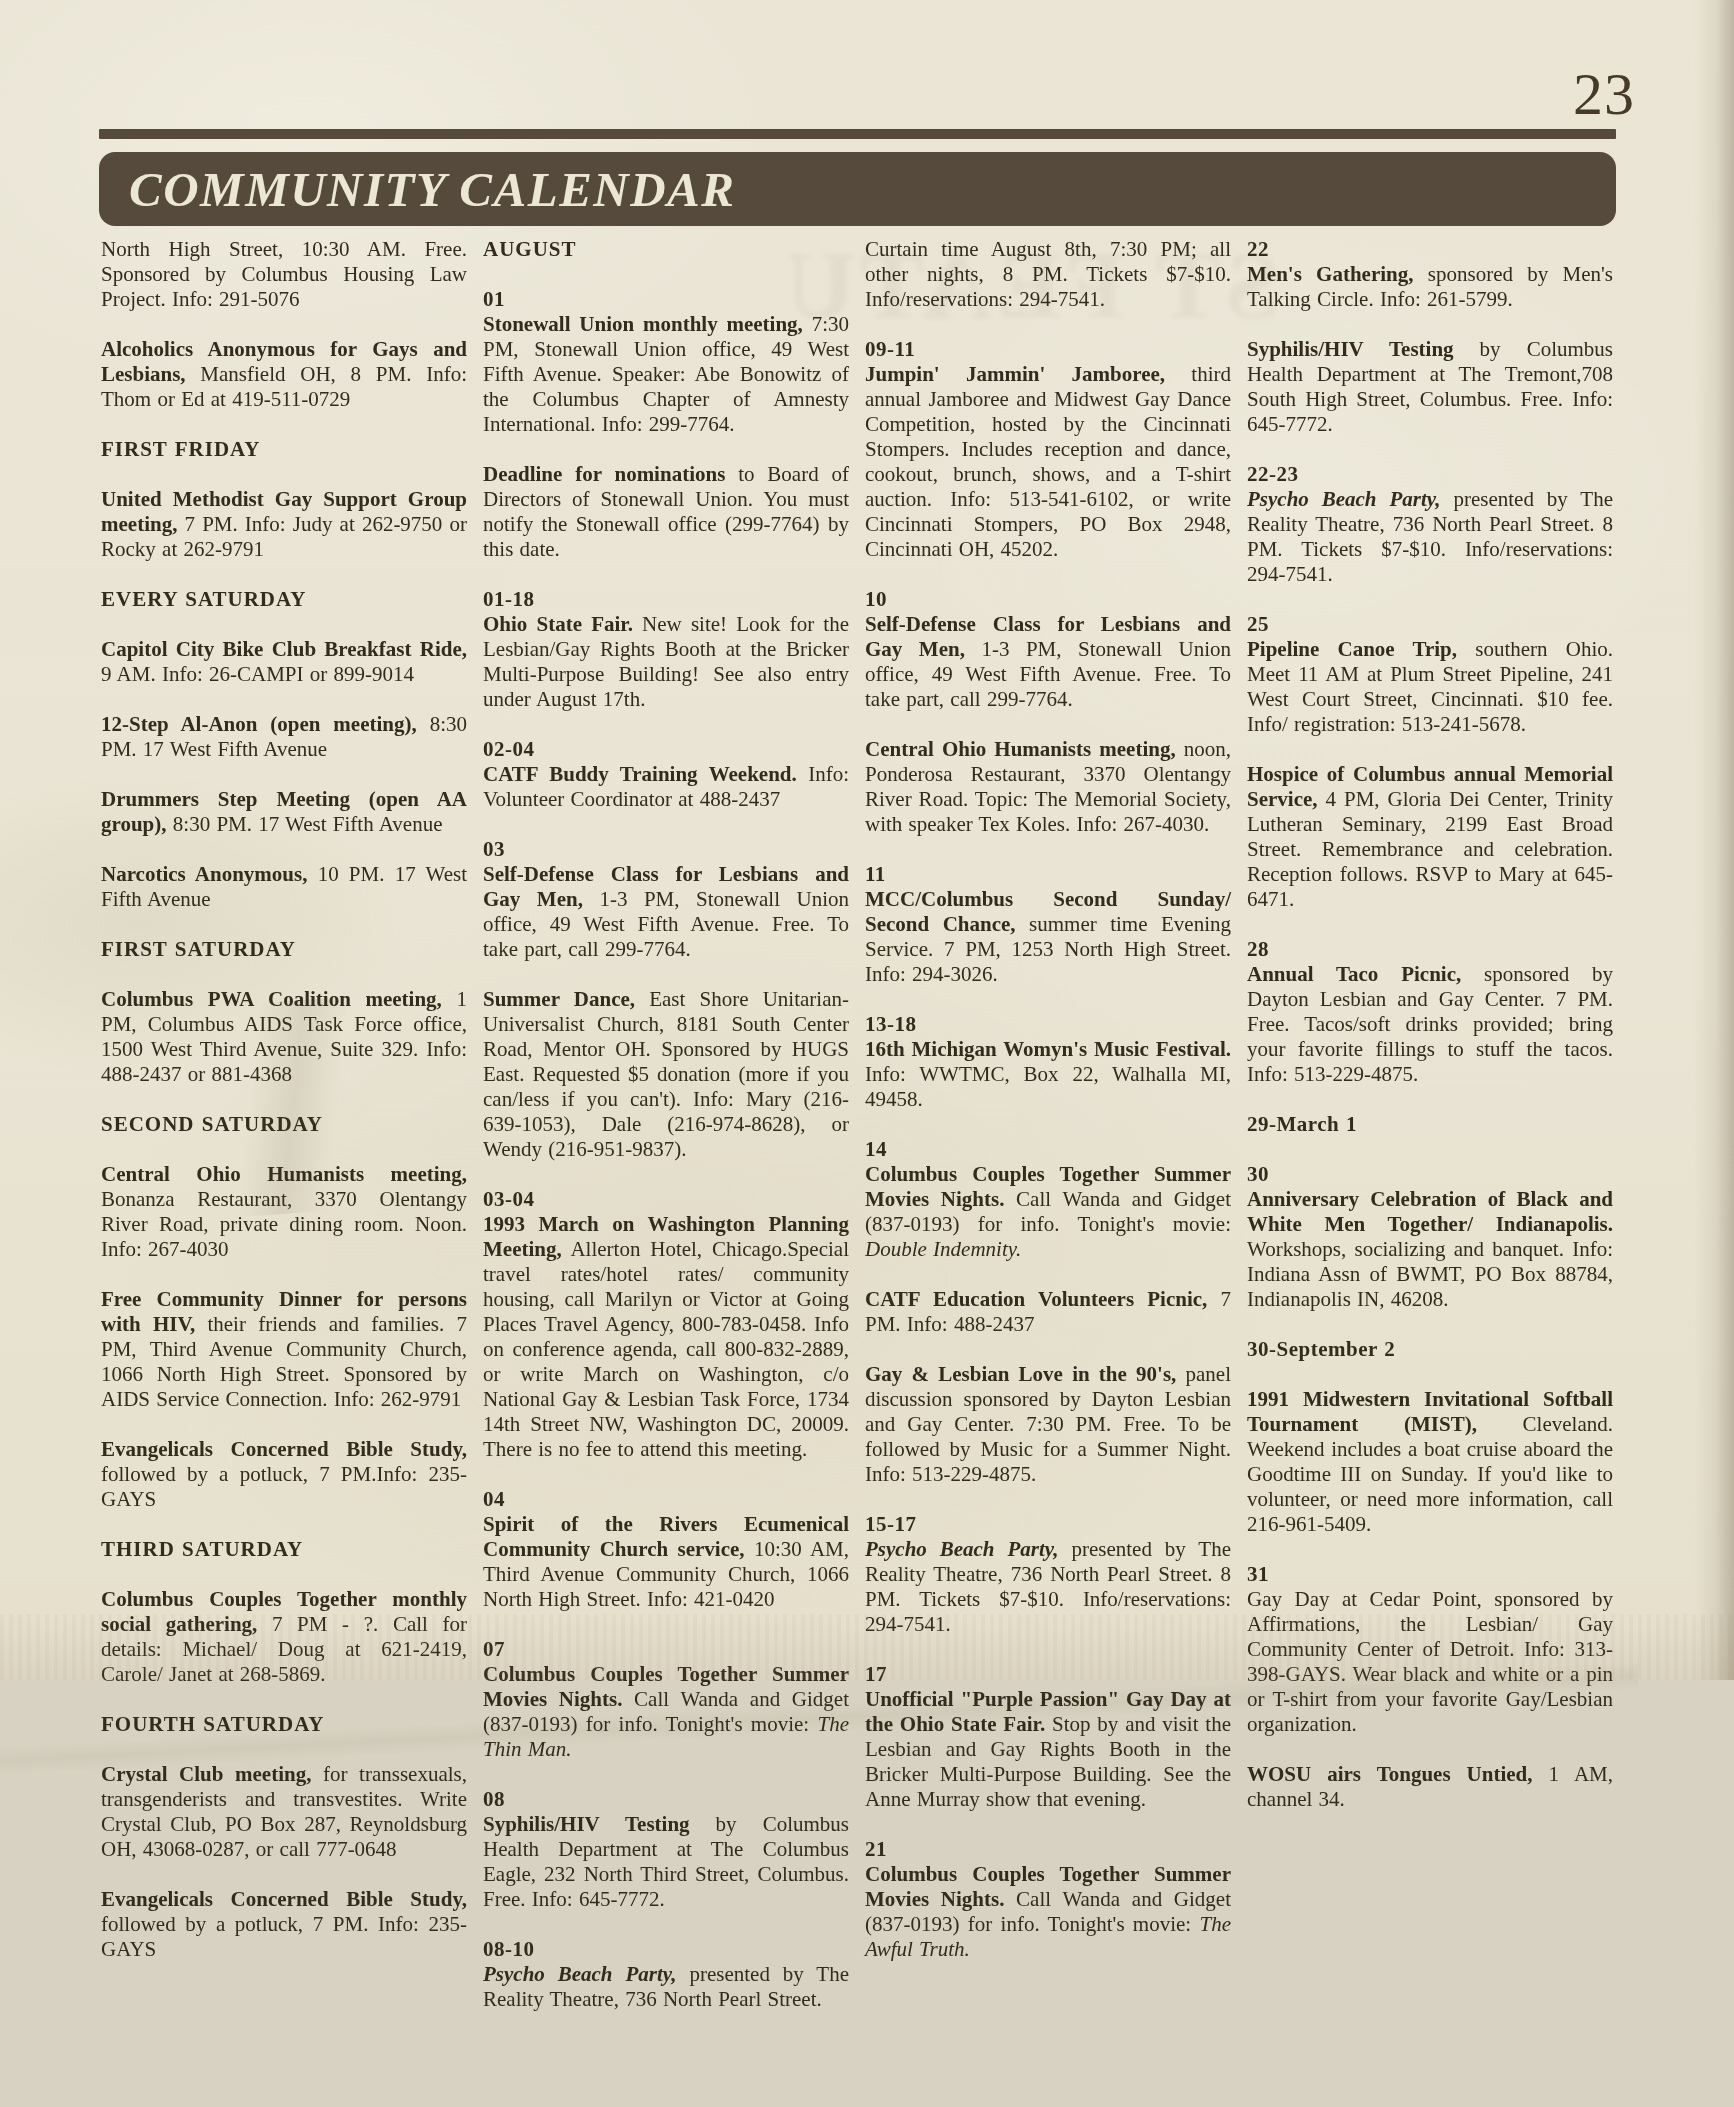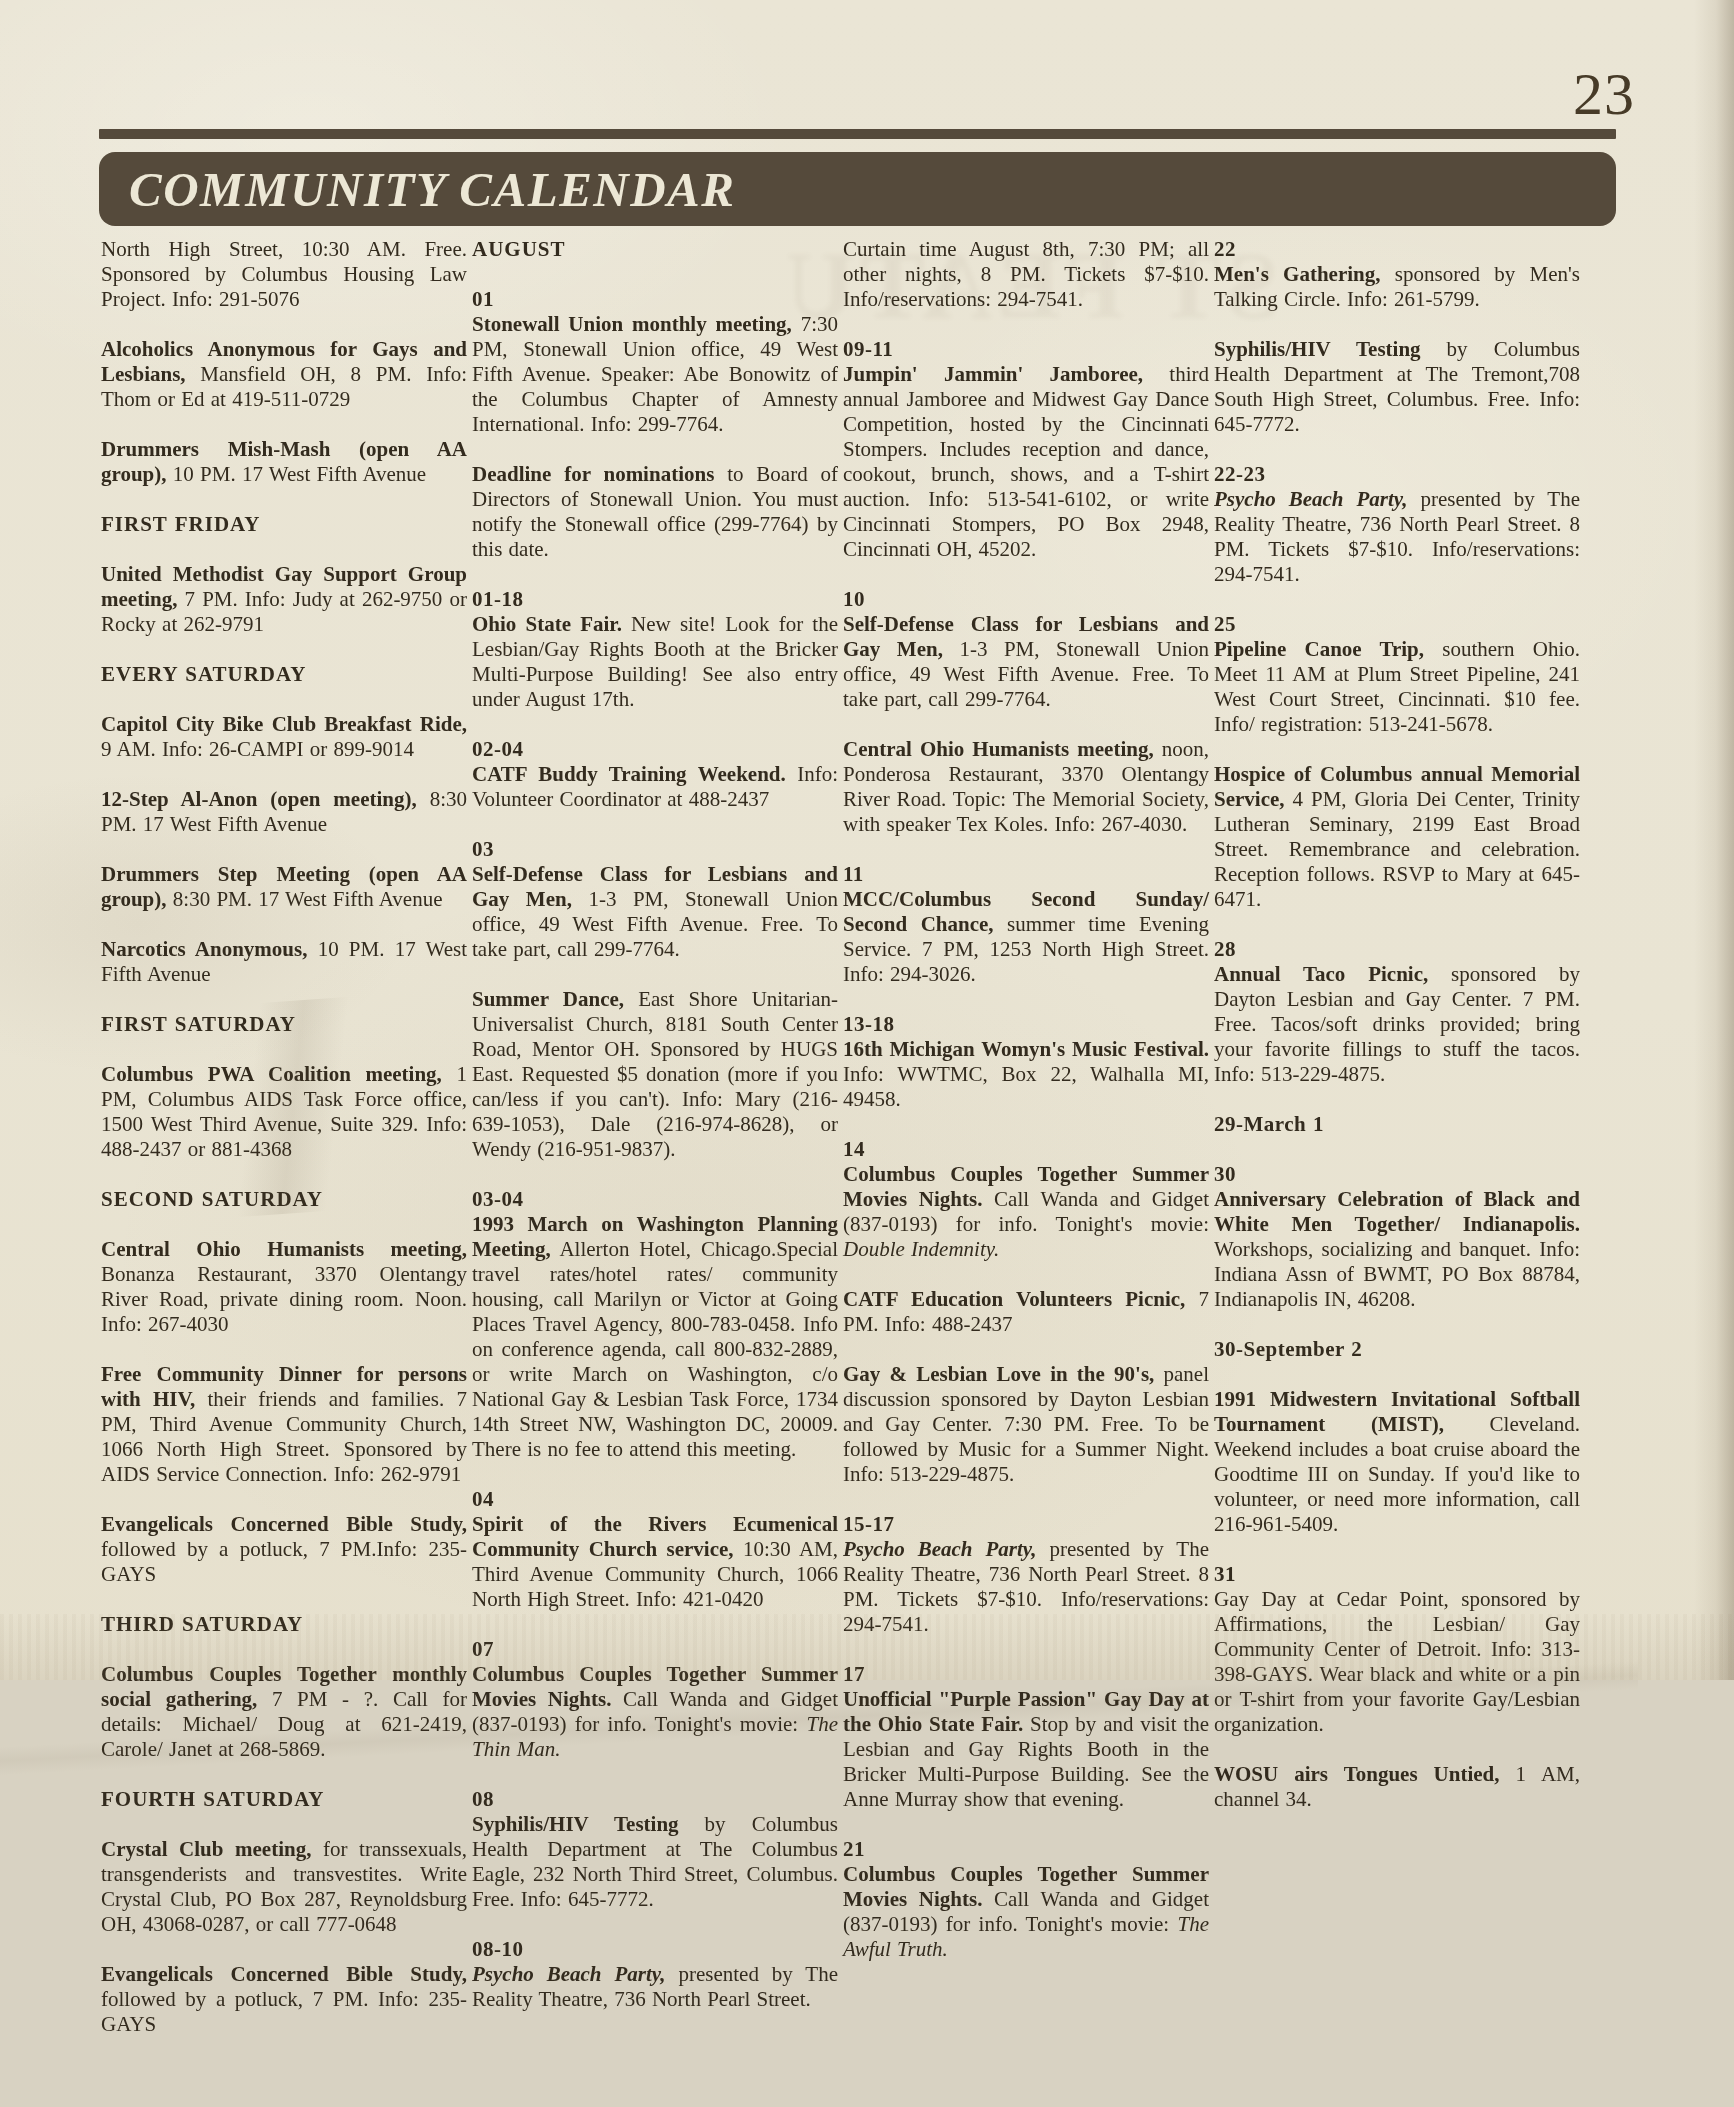--- a/index.html
+++ b/index.html
@@ -71,21 +71,21 @@
     font-size: 96px; font-weight: 700; letter-spacing: 5px;
     color: #6a5a42; opacity: 0.055;
     filter: blur(2.5px);
     transform: scaleX(-1);
     overflow: hidden;
     pointer-events: none;
   }
   .columns {
     position: absolute; left: 101px; top: 237px;
     width: 1532px;
-    display: flex; gap: 5px;
+    display: flex; gap: 16px;
     align-items: flex-start;
   }
   .col {
     width: 366px; flex: 0 0 366px;
     font-size: 21px; line-height: 25px;
     word-spacing: 1px;
   }
   .para {
     margin: 0 0 25px 0;
     text-align: justify;
@@ -111,21 +111,20 @@
   <div class="page-number">23</div>
   <div class="top-rule"></div>
   <div class="banner">
     <span class="banner-title">COMMUNITY CALENDAR</span>
   </div>
   <div class="ghost">ST FEATU</div>
   <div class="columns" id="columns">
       <div class="col">
         <p class="para"><span class="seg">North High Street, 10:30 AM.  Free. Sponsored by Columbus Housing Law Project.  Info: 291-5076</span></p>
         <p class="para"><span class="seg b">Alcoholics Anonymous for Gays and Lesbians,</span><span class="seg"> Mansfield OH, 8 PM.  Info: Thom or Ed at 419-511-0729</span></p>
-        <p class="para"><span class="seg b">Drummers Mish-Mash (open AA group),</span><span class="seg"> 10 PM.  17 West Fifth Avenue</span></p>
         <div class="heading">FIRST FRIDAY</div>
         <p class="para"><span class="seg b">United Methodist Gay Support Group meeting,</span><span class="seg"> 7 PM.  Info:  Judy at 262-9750 or Rocky at 262-9791</span></p>
         <div class="heading">EVERY SATURDAY</div>
         <p class="para"><span class="seg b">Capitol City Bike Club Breakfast Ride,</span><span class="seg"> 9 AM.  Info: 26-CAMPI or 899-9014</span></p>
         <p class="para"><span class="seg b">12-Step Al-Anon (open meeting),</span><span class="seg"> 8:30 PM.  17 West Fifth  Avenue</span></p>
         <p class="para"><span class="seg b">Drummers Step Meeting (open AA group),</span><span class="seg"> 8:30 PM.  17 West Fifth Avenue</span></p>
         <p class="para"><span class="seg b">Narcotics Anonymous,</span><span class="seg"> 10 PM.  17 West Fifth Avenue</span></p>
         <div class="heading">FIRST SATURDAY</div>
         <p class="para"><span class="seg b">Columbus PWA Coalition meeting,</span><span class="seg"> 1 PM, Columbus AIDS Task Force office, 1500 West Third Avenue, Suite 329.  Info: 488-2437 or 881-4368</span></p>
         <div class="heading">SECOND SATURDAY</div>

